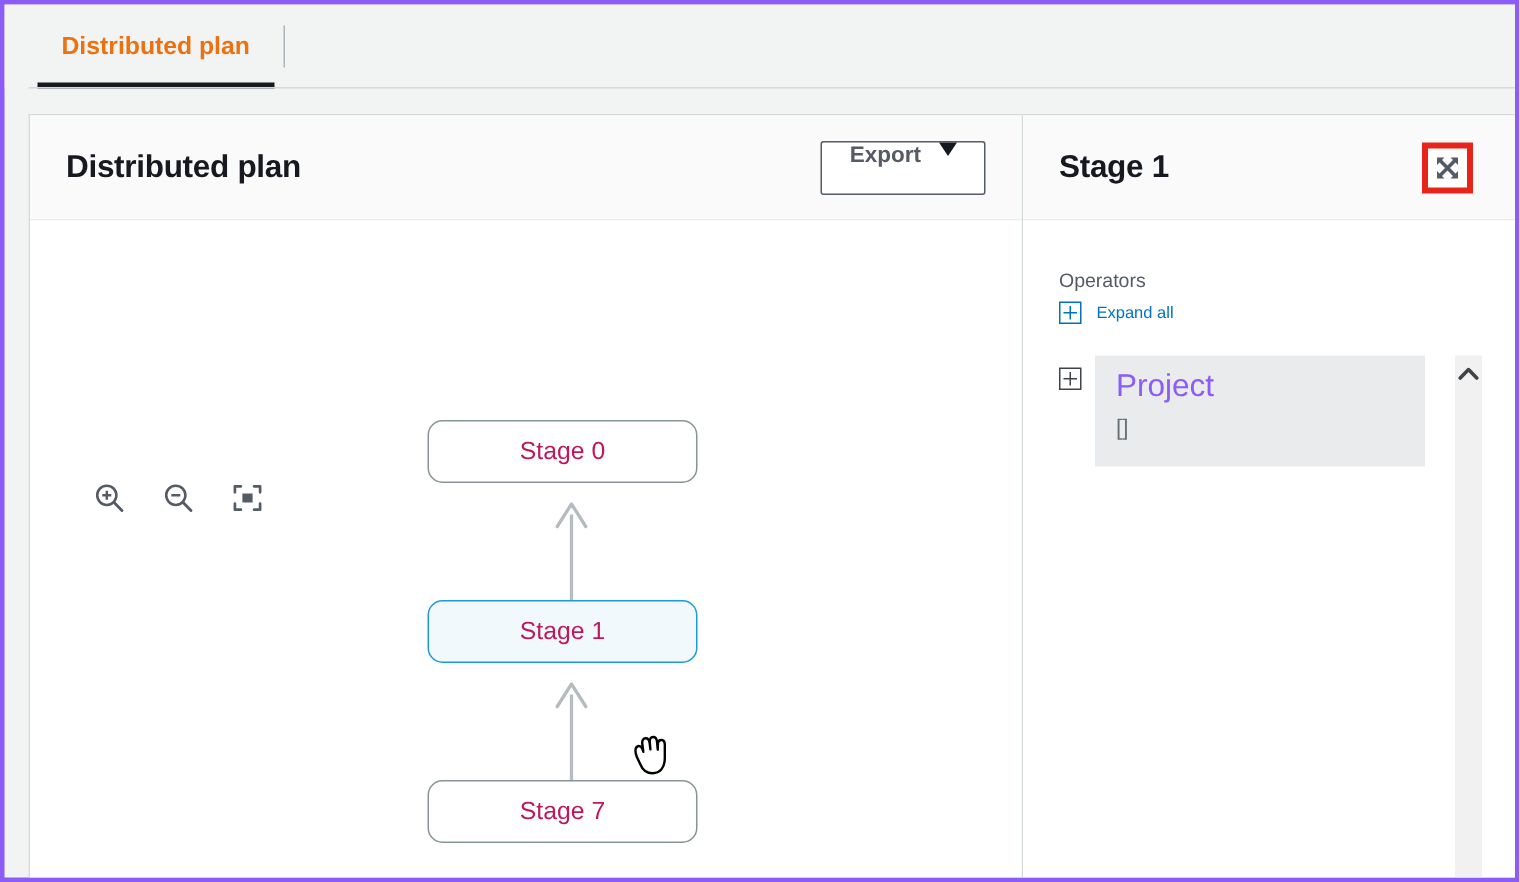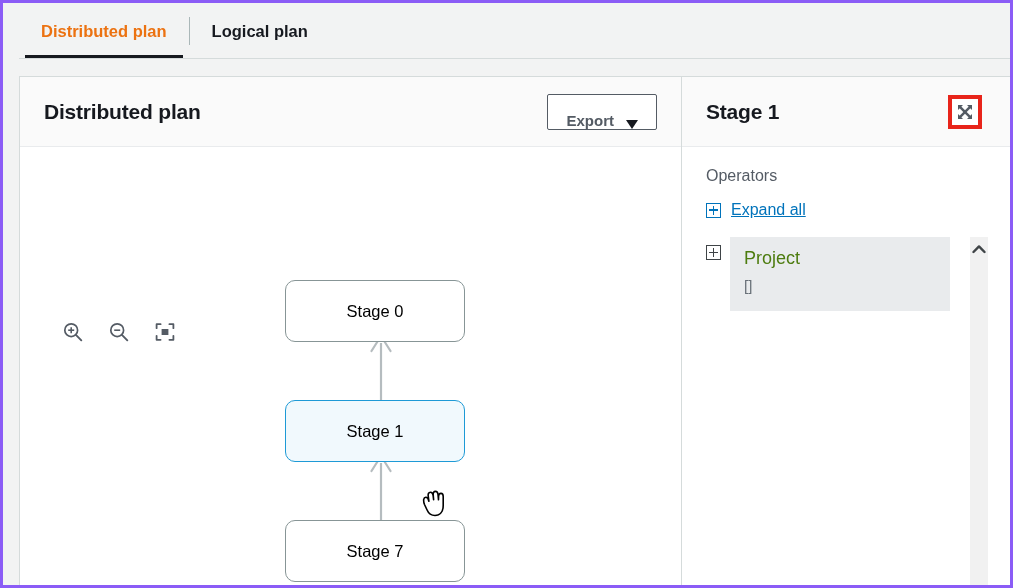--- a/index.html
+++ b/index.html
@@ -122,21 +122,21 @@
   .pane-title {
     font-size: 21px;
     font-weight: bold;
     color: #16191f;
     letter-spacing: -0.2px;
   }
   .header-spacer { flex: 1 1 auto; }
 
   .export-btn {
     display: inline-flex;
-    align-items: flex-end;
+    align-items: flex-start;
     gap: 12px;
     height: 36px;
     padding: 0 18px;
     background: #ffffff;
     border: 1px solid #545b64;
     border-radius: 2px;
     font-size: 15px;
     font-weight: bold;
     color: #545b64;
     cursor: pointer;
@@ -185,29 +185,29 @@
   }
   .zoom-tool svg { display: block; }
 
   .graph {
     position: absolute;
     left: 0; top: 0; right: 0; bottom: 0;
   }
   .node {
     position: absolute;
     width: 180px;
-    height: 62px;
+    height: 42px;
     border-radius: 10px;
     border: 1.6px solid #879596;
     background: #ffffff;
     display: flex;
     align-items: center;
     justify-content: center;
     font-size: 16.5px;
-    color: #000000;
+    color: #be185d;
     box-sizing: border-box;
     cursor: pointer;
     user-select: none;
   }
   .node.selected {
     border-color: #1e9ad6;
     background: #f1f9fd;
   }
   #node0 { left: 265px; top: 133px; }
   #node1 { left: 265px; top: 253px; }
@@ -230,38 +230,37 @@
   
   .operators-body {
     position: relative;
     flex: 1 1 auto;
     background: #ffffff;
     overflow: hidden;
   }
   .operators-label {
     position: absolute;
     left: 24px;
-    top: 20px;
-    font-size: 16px;
+    top: 32px;
+    font-size: 13px;
     color: #545b64;
   }
   .expand-all {
     position: absolute;
     left: 24px;
     top: 54px;
     display: flex;
     align-items: center;
     gap: 10px;
     cursor: pointer;
     user-select: none;
   }
   .expand-all-label {
-    font-size: 16px;
+    font-size: 11px;
     color: #0073bb;
-    text-decoration: underline;
   }
   .box-plus {
     width: 15px; height: 15px;
     box-sizing: border-box;
     display: flex; align-items: center; justify-content: center;
     position: relative;
   }
   .box-plus.blue  { border: 1.6px solid #0073bb; }
   .box-plus.dark  { border: 1.6px solid #3f4447; }
   .box-plus::before, .box-plus::after {
@@ -289,22 +288,22 @@
     cursor: pointer;
   }
   .op-card {
     background: #e9ebed;
     padding: 10px 14px 14px 14px;
     width: 220px;
     box-sizing: border-box;
     cursor: pointer;
   }
   .op-title {
-    font-size: 18px;
-    color: #4d7c0f;
+    font-size: 21px;
+    color: #8b5cf6;
     line-height: 22px;
   }
   .op-sub {
     font-size: 15px;
     color: #687078;
     line-height: 22px;
     margin-top: 6px;
   }
 
   .scrollbar {
@@ -327,23 +326,20 @@
 </head>
 <body>
 
 <div id="app">
 
   <div class="tabbar">
     <div class="tab active">
       <span>Distributed plan</span>
     </div>
     <div class="tab-sep"></div>
-    <div class="tab">
-      <span>Logical plan</span>
-    </div>
     <div class="tabbar-underline"></div>
   </div>
 
   <div class="card">
 
     <div class="pane-left">
 
       <div class="pane-header">
         <div class="pane-title">Distributed plan</div>
         <div class="header-spacer"></div>

